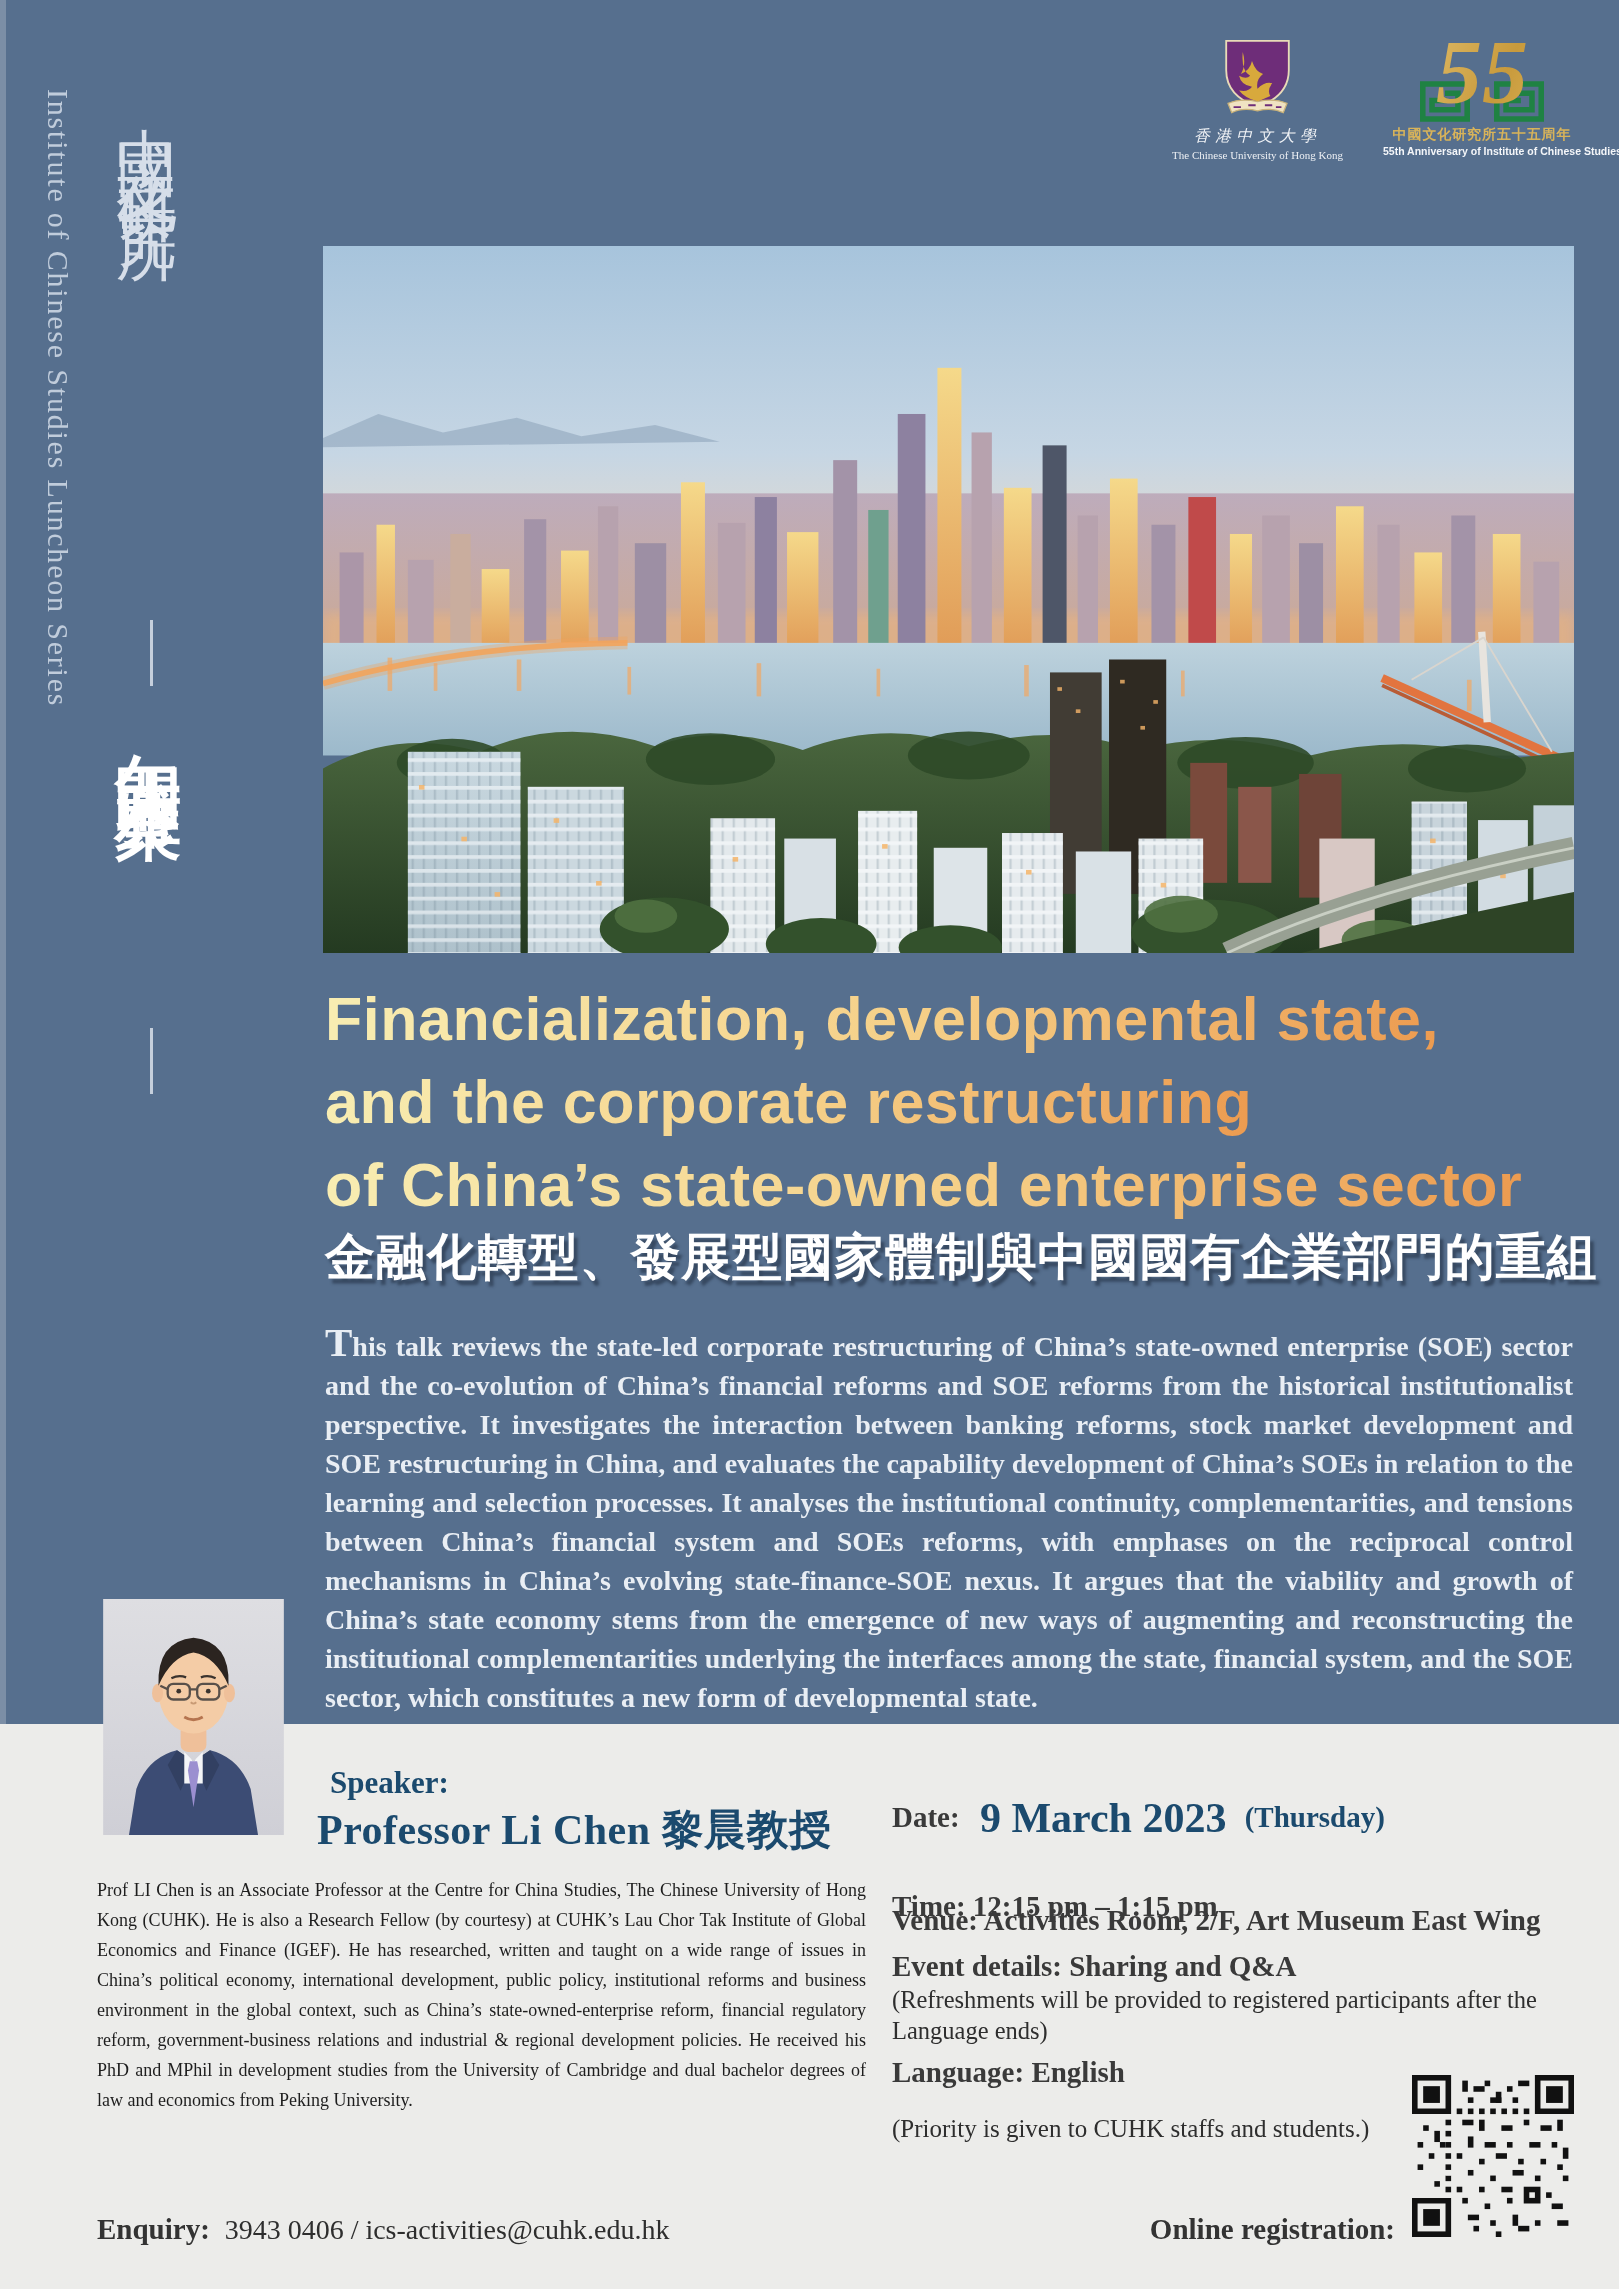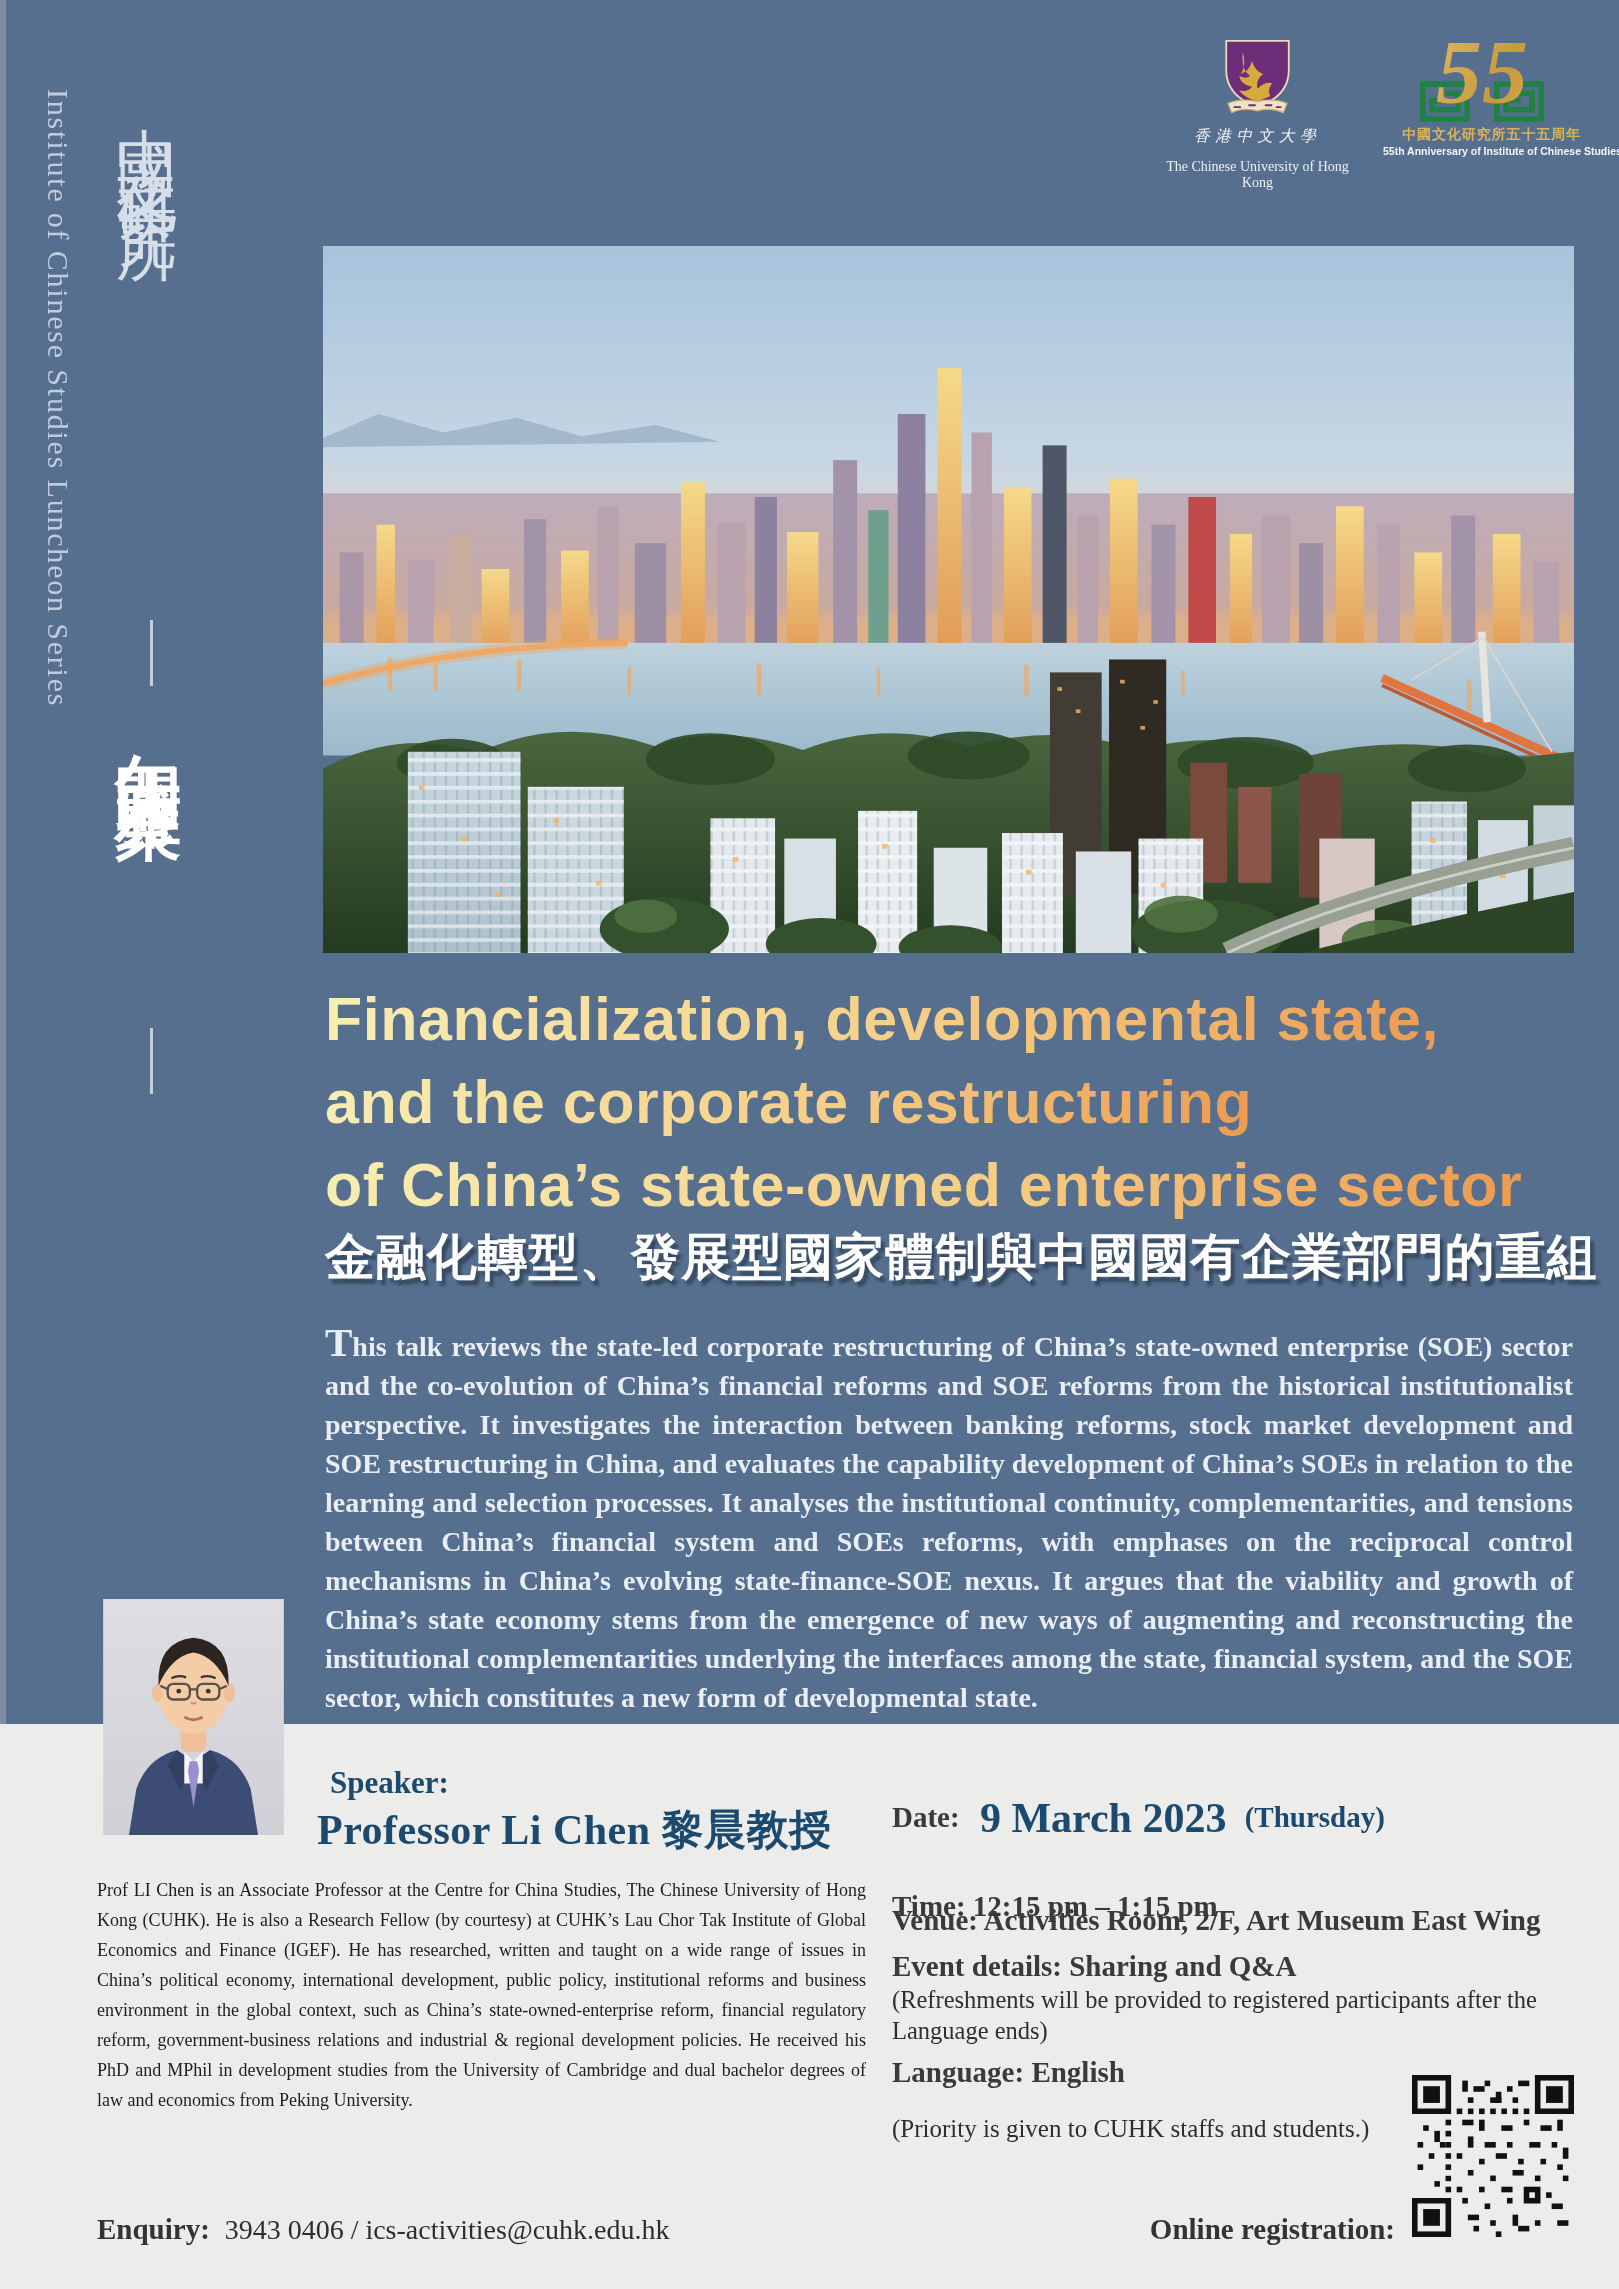--- a/index.html
+++ b/index.html
@@ -27,33 +27,33 @@
     color:#FFFFFF;font-weight:bold;white-space:nowrap;line-height:1;
     font-family:"Liberation Sans","DejaVu Sans",sans-serif;
   }
   .v-divider{position:absolute;left:150px;width:2.8px;background:#C5CFDC;}
   .v-divider.d1{top:620px;height:66px;}
   .v-divider.d2{top:1028px;height:66px;}
   
   .cuhk-logo{position:absolute;left:1165px;top:39px;width:185px;text-align:center;}
   .cuhk-logo svg{display:block;margin:0 auto;}
   .cuhk-zh{margin-top:5.5px;font-size:15.7px;letter-spacing:5.5px;color:#F2F4F7;font-style:italic;}
-  .cuhk-en{margin-top:12px;font-size:14px;color:#EDF0F4;text-align:center;}
+  .cuhk-en{margin-top:2px;font-size:11px;color:#EDF0F4;text-align:center;}
   .ann-logo{position:absolute;left:1383px;top:37px;width:198px;text-align:center;}
   .ann-art{position:relative;width:198px;height:85px;}
   .ann-squares{position:absolute;left:37px;top:44px;}
   .ann-55{
     position:absolute;left:0;top:-11px;width:198px;text-align:center;
     font-size:92px;font-style:italic;font-weight:bold;line-height:1;
     color:#CDA44A;
   }
   @supports (-webkit-background-clip: text){
     .ann-55{background:linear-gradient(115deg,#E8C879,#C89A3C 60%,#E3BE62);-webkit-background-clip:text;background-clip:text;color:transparent;}
   }
-  .ann-zh{margin-top:3.7px;font-size:14px;letter-spacing:0.9px;color:#D8B35A;font-weight:bold;white-space:nowrap;text-align:right;}
+  .ann-zh{margin-top:3.7px;font-size:14px;letter-spacing:0.9px;color:#D8B35A;font-weight:bold;white-space:nowrap;}
   .ann-en{margin-top:1.8px;font-size:10.5px;color:#F4F6F9;font-weight:bold;white-space:nowrap;font-family:"Liberation Sans","DejaVu Sans",sans-serif;}
   
   .photo{position:absolute;left:323px;top:246px;width:1251px;height:707px;overflow:hidden;}
   .photo svg{display:block;}
   
   .title{position:absolute;left:325px;top:962px;width:1255px;
     font-family:Liberation Sans, sans-serif;
     font-size:61px;font-weight:600;line-height:83px;letter-spacing:0.5px;margin-top:16px;}
   .title-line{display:block;color:#F4C87E;}
   @supports (-webkit-background-clip: text){

